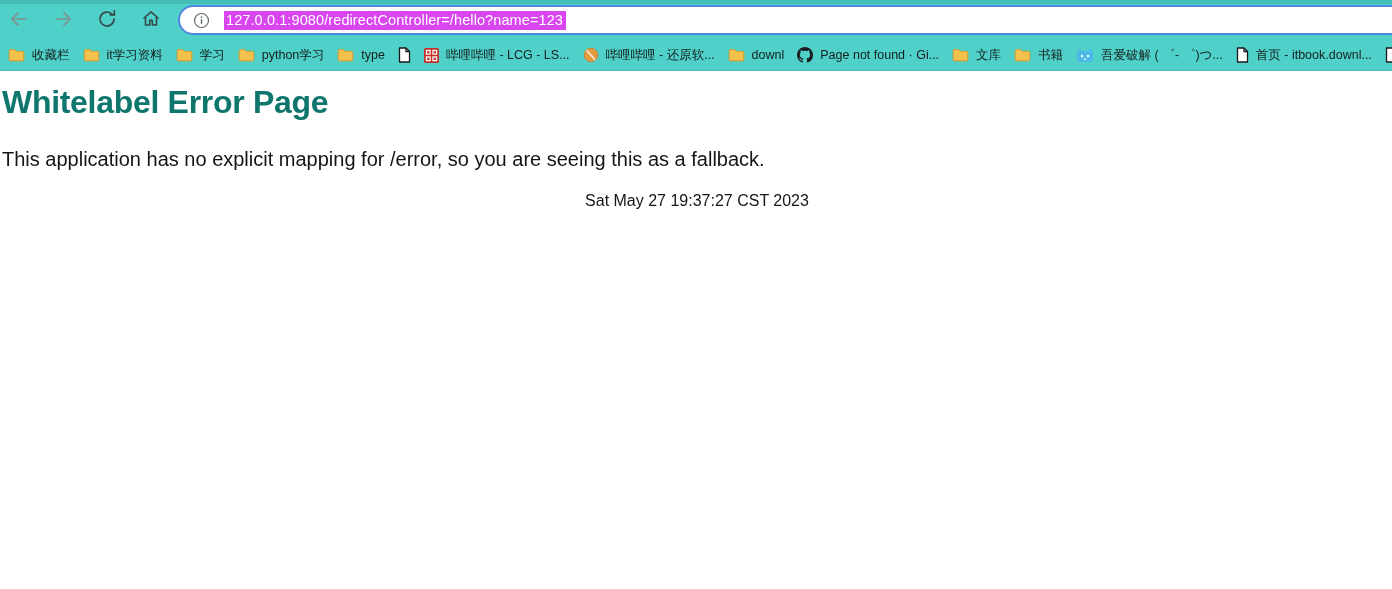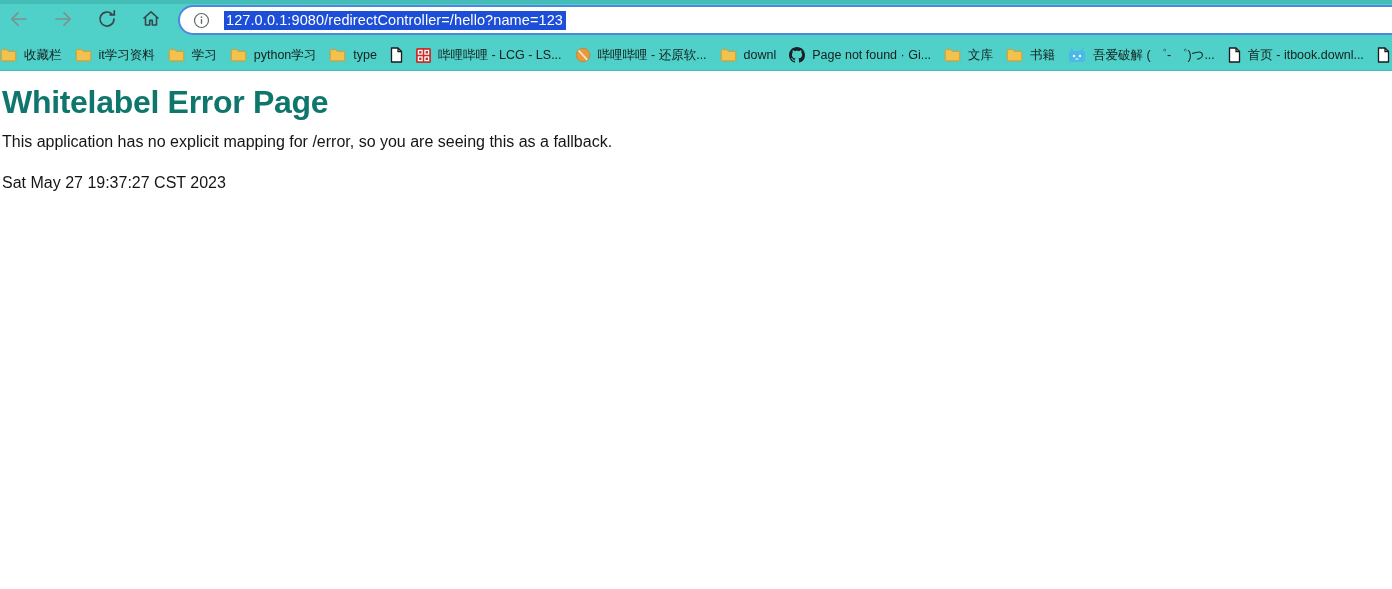--- a/index.html
+++ b/index.html
@@ -25,44 +25,44 @@
     background:transparent; border:none; padding:0; cursor:pointer;
   }
   .address-bar {
     position:absolute; left:178px; top:5px; right:-18px; height:30px;
     background:#ffffff; border:2px solid #4f86df; border-radius:16px;
     display:flex; align-items:center; padding-left:13px; overflow:hidden;
   }
   .info-wrap { display:flex; align-items:center; }
   .url {
     margin-left:14px; font-size:14.5px; letter-spacing:0.1px;
-    background:#1d4ed8; color:#ffffff; padding:1px 3px 2px 2px;
+    background:#d946ef; color:#ffffff; padding:1px 3px 2px 2px;
     white-space:nowrap;
   }
 
   
   .bookmarks-bar {
     height:31px; background:#4fd0c8; display:flex; align-items:center;
-    padding-left:0; column-gap:13px; overflow:hidden;
+    padding-left:8px; column-gap:13px; overflow:hidden;
     border-bottom:1px solid rgba(0,0,0,0.10);
   }
   .bookmark {
     display:flex; align-items:center; gap:7px; flex:0 0 auto;
     font-size:12.5px; color:#15201f; white-space:nowrap; cursor:pointer;
   }
   .bicon { display:flex; align-items:center; }
 
   
   .content { padding:0 0 0 2px; color:#151515; }
   .content h1 {
     margin:12px 0 0 0; font-size:32px; font-weight:700; color:#0f766e;
     letter-spacing:-0.3px; line-height:38px;
   }
-  .content p { margin:10px 0 20px 0; font-size:16px; line-height:21px; }
-  .content .line { font-size:16px; line-height:21px; }
+  .content p { margin:28px 0 20px 0; font-size:20px; line-height:21px; }
+  .content .line { font-size:16px; line-height:21px;text-align:center; }
 </style>
 </head>
 <body>
 
 <div class="browser">
 
   <div class="toolbar">
     <div class="nav-group">
       <button class="nav-btn" title="">
         <span>

